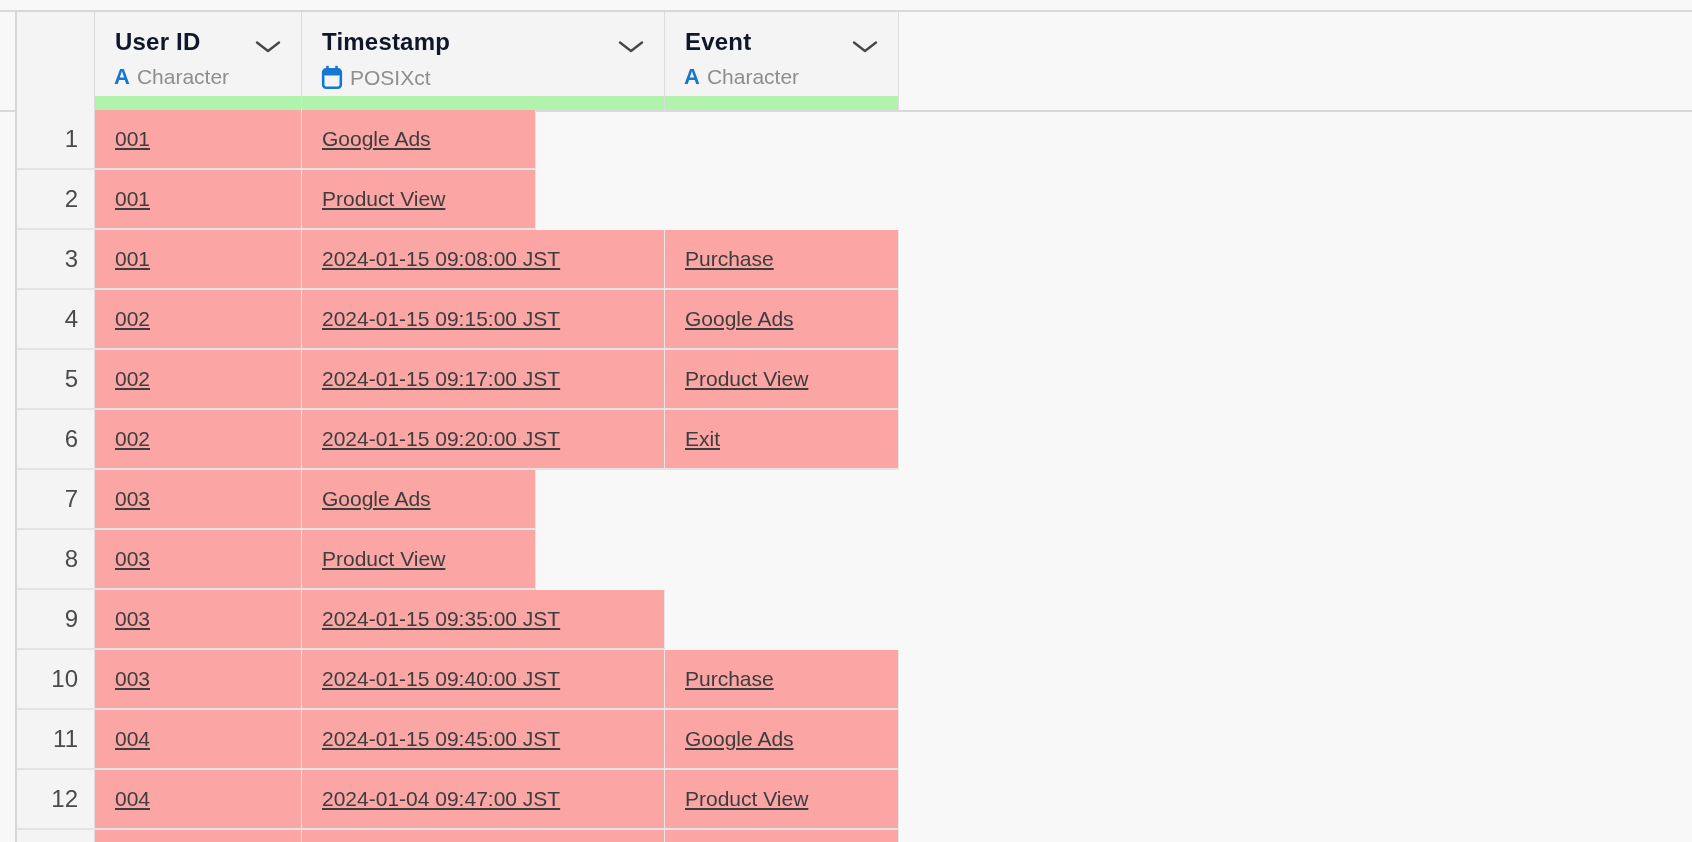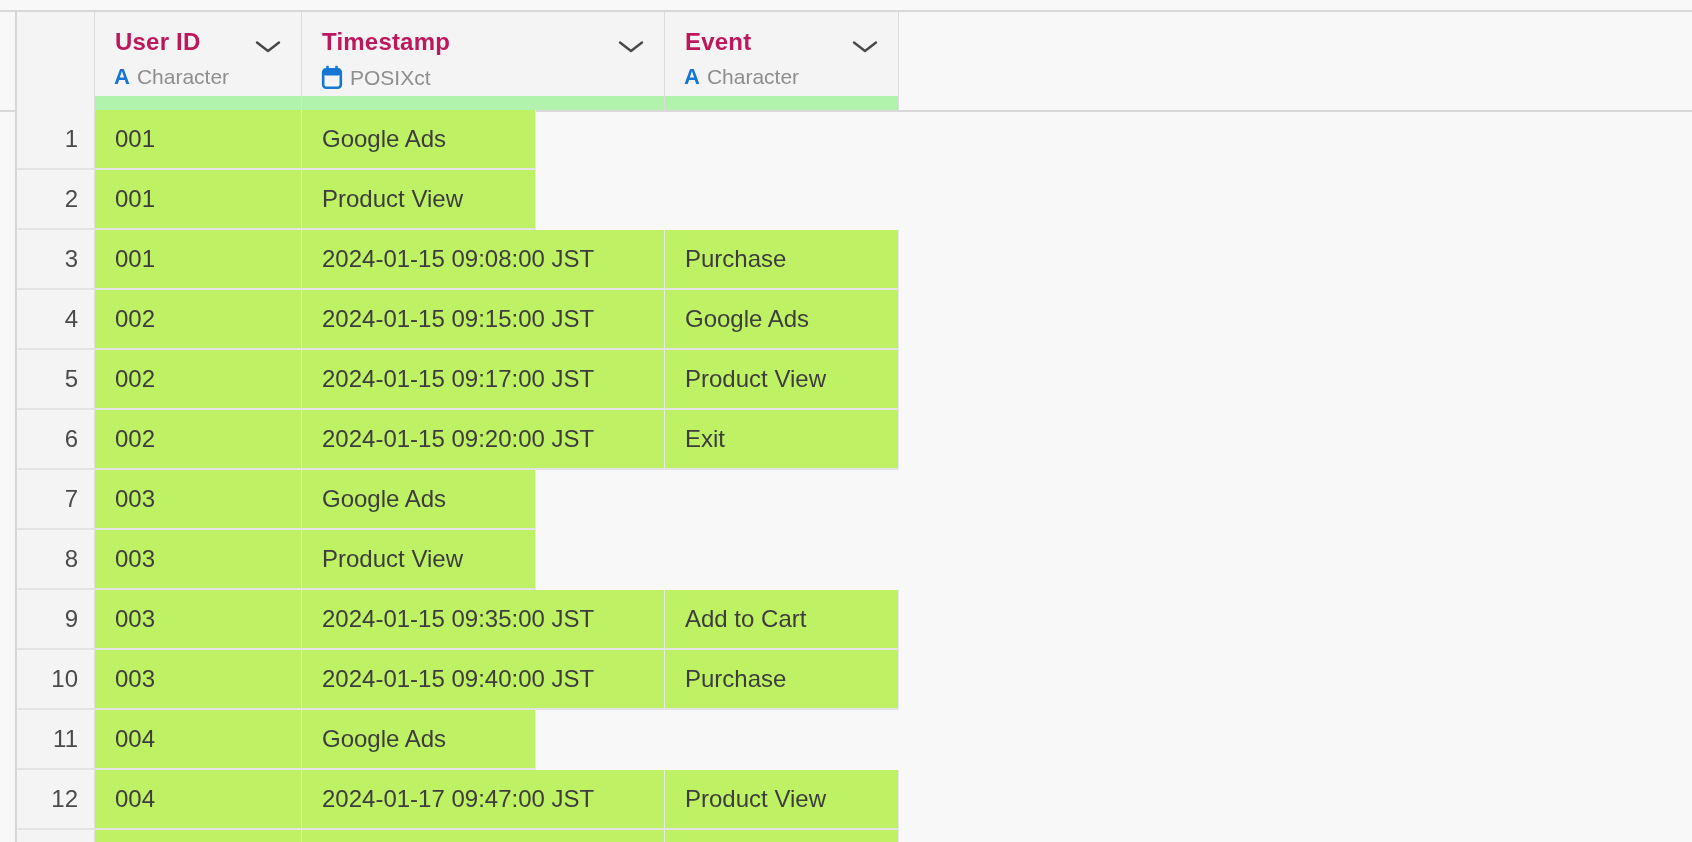--- a/index.html
+++ b/index.html
@@ -31,21 +31,21 @@
     background:#f4f4f5;
     border-right:1px solid #dcdcdc;
     box-sizing:border-box;
   }
   .h-cell.rownum{width:78px;}
   .h-cell.col-0{width:207px;}
   .h-cell.col-1{width:363px;text-align:center;}
   .h-cell.col-2{width:234px;text-decoration:underline;}
   .col-name{
     position:absolute;top:16px;left:20px;
-    font-size:24px;font-weight:bold;color:#be185d;
+    font-size:24px;font-weight:bold;color:#0f172a;
     white-space:nowrap;letter-spacing:.2px;
   }
   .chevron{position:absolute;top:28px;right:20px;width:26px;height:14px;cursor:pointer;}
   .type-row{
     position:absolute;top:53px;left:19px;
     display:flex;align-items:center;gap:7px;
     font-size:21px;color:#8e8e8e;white-space:nowrap;
   }
   .char-icon{
     color:var(--type-blue,#1577d2);
@@ -68,21 +68,21 @@
     border-bottom:2px solid #e3e3e3;
     display:flex;align-items:center;
     overflow:hidden;white-space:nowrap;
   }
   .row .num{
     width:78px;background:#f4f4f5;
     justify-content:flex-end;padding-right:16px;
     font-size:24px;color:#4a4a4a;
     border-right:1px solid #dedede;
   }
-  .row .cell{background:#bef264;padding-left:20px;font-size:24px;color:#3d3d3d;}
+  .row .cell{background:#fca5a5;padding-left:20px;font-size:21px;color:#3d3d3d;text-decoration:underline;}
   .row .c0{width:207px;}
   .row .c1{width:363px;}
   .row .c2{width:234px;}
 </style>
 </head>
 <body>
 
 <div class="canvas">
 
   <div class="header-band">
@@ -176,37 +176,37 @@
   </div>
       <div class="row">
     <div class="num">8</div>
     <div class="cell c0">003</div>
     <div class="cell c2">Product View</div>
   </div>
       <div class="row">
     <div class="num">9</div>
     <div class="cell c0">003</div>
     <div class="cell c1">2024-01-15 09:35:00 JST</div>
-    <div class="cell c2">Add to Cart</div>
   </div>
       <div class="row">
     <div class="num">10</div>
     <div class="cell c0">003</div>
     <div class="cell c1">2024-01-15 09:40:00 JST</div>
     <div class="cell c2">Purchase</div>
   </div>
       <div class="row">
     <div class="num">11</div>
     <div class="cell c0">004</div>
+    <div class="cell c1">2024-01-15 09:45:00 JST</div>
     <div class="cell c2">Google Ads</div>
   </div>
       <div class="row">
     <div class="num">12</div>
     <div class="cell c0">004</div>
-    <div class="cell c1">2024-01-17 09:47:00 JST</div>
+    <div class="cell c1">2024-01-04 09:47:00 JST</div>
     <div class="cell c2">Product View</div>
   </div>
       <div class="row">
       <div class="num"></div>
       <div class="cell c0"></div>
       <div class="cell c1"></div>
       <div class="cell c2"></div>
     </div>
   </div>
 

